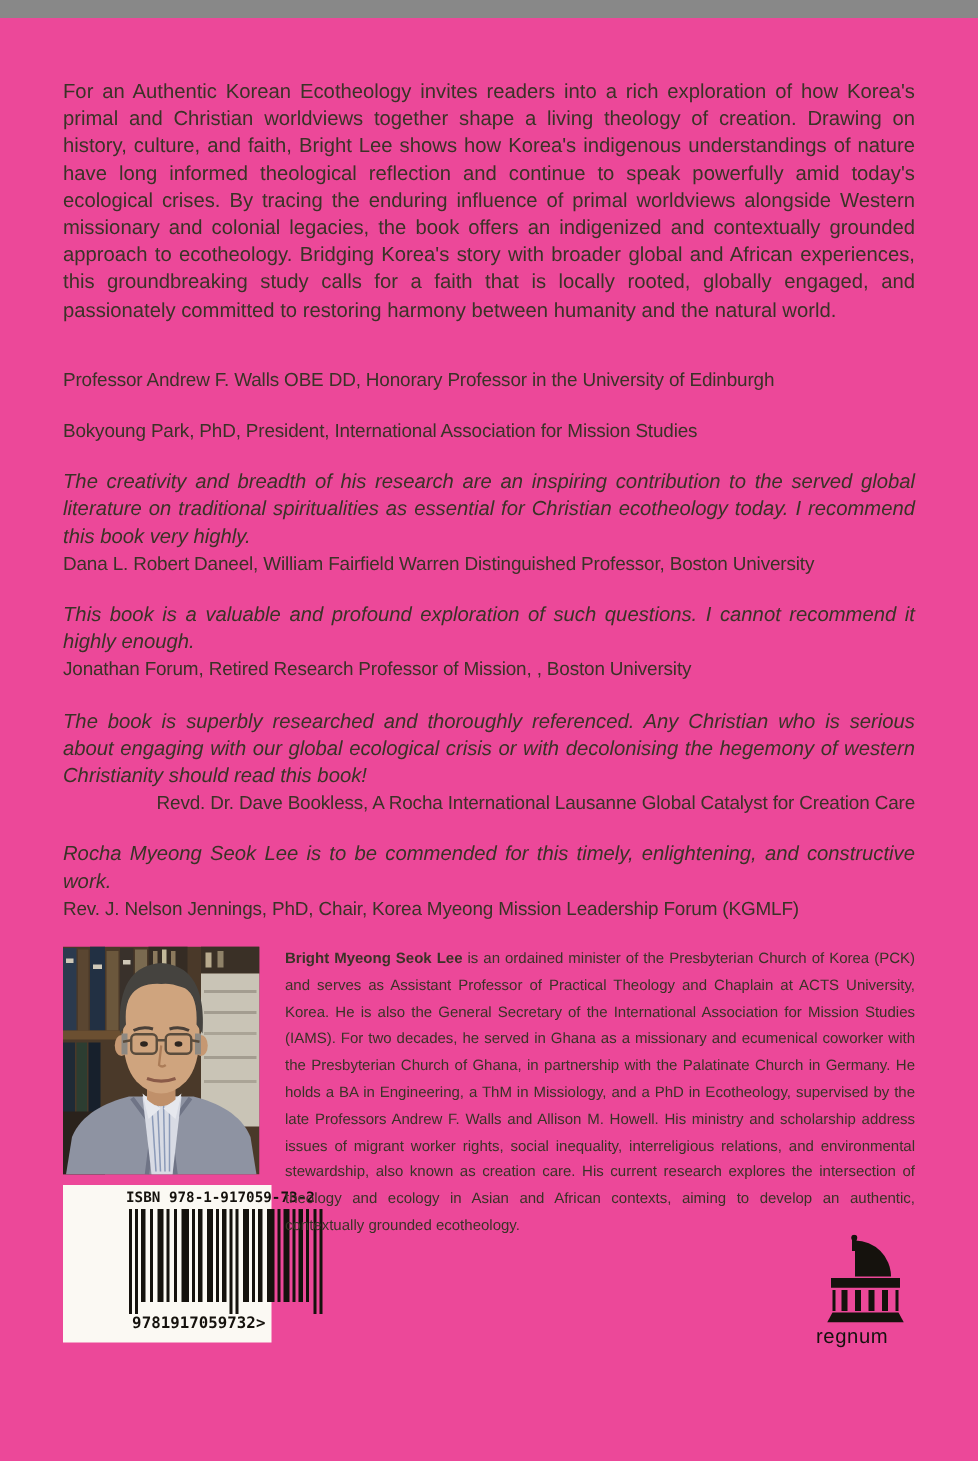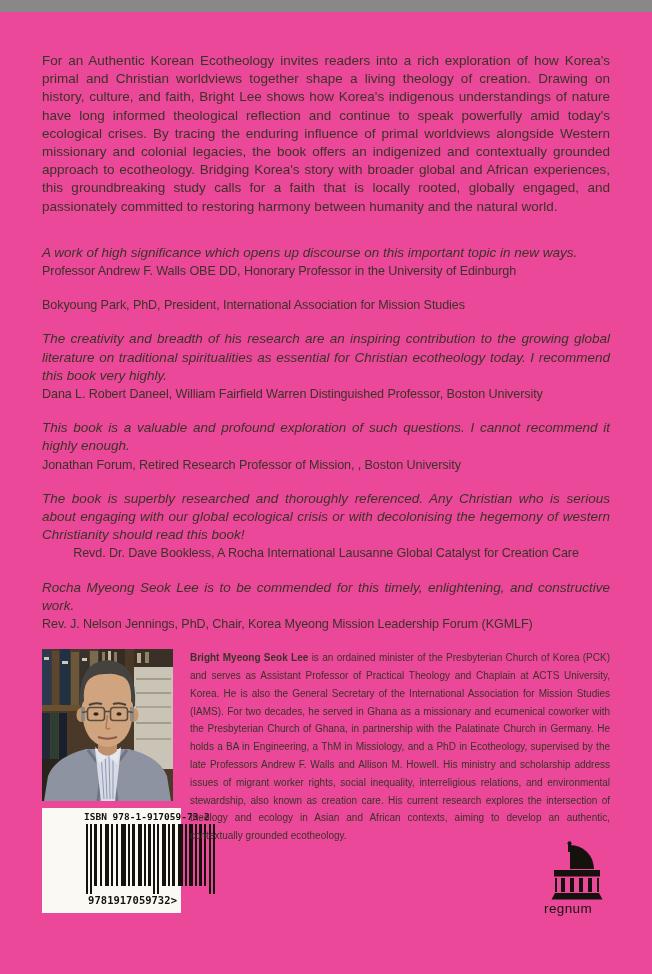--- a/index.html
+++ b/index.html
@@ -26,21 +26,21 @@
     font-size:13.5px; line-height:18.2px;
     text-align:justify;
     margin:0;
   }
   .attrib {
     font-size:12.6px; line-height:18.2px;
     letter-spacing:-0.1px;
     margin:0;
   }
   .align-right { text-align:left; }
-  .align-left  { text-align:center; }
+  .align-left  { text-align:right; }
 
   .bio { position:relative; margin-top:0; }
   .bio::after { content:""; display:block; clear:both; }
 
   .media-col { float:left; width:139px; margin-right:9px; }
   .portrait { display:block; width:131px; height:152px; }
 
   .barcode-box {
     width:139px; height:105px;
     background:#fbf9f3;
@@ -92,30 +92,29 @@
 </style>
 </head>
 <body>
 
 <div class="cover">
   <div class="inner">
 
     <p class="synopsis">For an Authentic Korean Ecotheology invites readers into a rich exploration of how Korea's primal and Christian worldviews together shape a living theology of creation. Drawing on history, culture, and faith, Bright Lee shows how Korea's indigenous understandings of nature have long informed theological reflection and continue to speak powerfully amid today's ecological crises. By tracing the enduring influence of primal worldviews alongside Western missionary and colonial legacies, the book offers an indigenized and contextually grounded approach to ecotheology. Bridging Korea's story with broader global and African experiences, this groundbreaking study calls for a faith that is locally rooted, globally engaged, and passionately committed to restoring harmony between humanity and the natural world.</p>
 
     <div class="quote-block">
-      <p class="quote">A work of high significance which opens up discourse on this important topic in new ways.</p>
       <p class="attrib align-right">Professor Andrew F. Walls OBE DD, Honorary Professor in the University of Edinburgh</p>
     </div>
 
     <div class="quote-block">
       <p class="attrib align-right">Bokyoung Park, PhD, President, International Association for Mission Studies</p>
     </div>
 
     <div class="quote-block">
-      <p class="quote">The creativity and breadth of his research are an inspiring contribution to the growing global literature on traditional spiritualities as essential for Christian ecotheology today. I recommend this book very highly.</p>
+      <p class="quote">The creativity and breadth of his research are an inspiring contribution to the served global literature on traditional spiritualities as essential for Christian ecotheology today. I recommend this book very highly.</p>
       <p class="attrib align-right">Dana L. Robert Daneel, William Fairfield Warren Distinguished Professor, Boston University</p>
     </div>
 
     <div class="quote-block">
       <p class="quote">This book is a valuable and profound exploration of such questions. I cannot recommend it highly enough.</p>
       <p class="attrib align-right">Jonathan Forum, Retired Research Professor of Mission, , Boston University</p>
     </div>
 
     <div class="quote-block">
       <p class="quote">The book is superbly researched and thoroughly referenced. Any Christian who is serious about engaging with our global ecological crisis or with decolonising the hegemony of western Christianity should read this book!</p>

